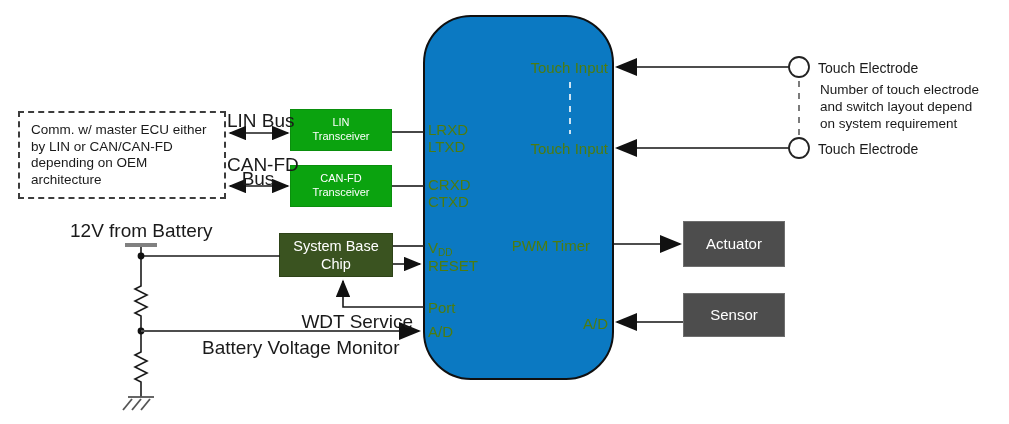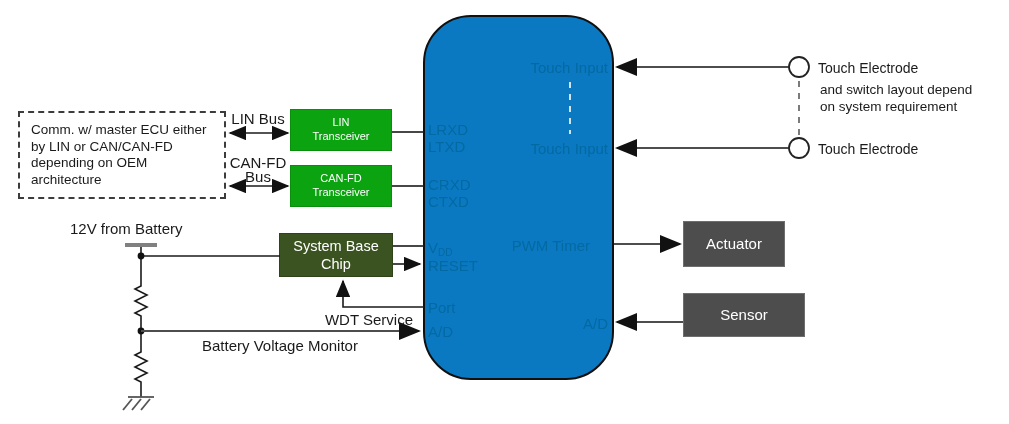--- a/index.html
+++ b/index.html
@@ -13,31 +13,31 @@
   }
   .abs{position:absolute;}
   
   .mcu{
     left:423px;top:15px;width:191px;height:365px;
     background:var(--mcu-fill);border:2px solid #101010;border-radius:48px;
     box-sizing:border-box;z-index:1;
   }
   .mcu-title{left:423px;top:25px;width:191px;text-align:center;color:#fff;
     font-size:21px;letter-spacing:.5px;z-index:3;}
-  .pin{color:#0369a1;font-size:15px;z-index:3;white-space:nowrap;}
+  .pin{color:#4d7c0f;font-size:15px;z-index:3;white-space:nowrap;}
   .pin.right{text-align:right;}
   .sub{font-size:10px;vertical-align:-3px;}
   
   .box{display:flex;flex-direction:column;align-items:center;justify-content:center;
     color:#fff;text-align:center;line-height:1.25;box-sizing:border-box;z-index:2;}
   .green{background:var(--transceiver-fill);font-size:11px;border:1px solid #0a8f0d;}
   .sbc{background:var(--sbc-fill);font-size:14.5px;border:1px solid #2e4318;}
   .device{background:var(--device-fill);font-size:15px;border:1px solid #6e6e6e;}
   
-  .lbl{font-size:15px;z-index:4;white-space:nowrap;}
+  .lbl{font-size:19px;z-index:4;white-space:nowrap;}
   .lbl.c{text-align:center;}
   .lbl.r{text-align:right;}
   
   .comm-box{
     left:18px;top:111px;width:208px;height:88px;border:2px dashed #3c3c3c;
     box-sizing:border-box;padding:9px 6px 0 11px;font-size:13.5px;line-height:16.5px;
     z-index:2;
   }
   .note{font-size:13.5px;line-height:17px;z-index:4;}
   svg.wires{position:absolute;left:0;top:0;z-index:3;pointer-events:none;}
@@ -76,21 +76,21 @@
   </div>
 
   <div class="abs box device" style="left:683px;top:221px;width:102px;height:46px;">
     <span>Actuator</span>
   </div>
 
   <div class="abs box sbc" style="left:279px;top:233px;width:114px;height:44px;">
     <span>System Base</span>
     <span>Chip</span>
   </div>
-  <div class="abs box device" style="left:683px;top:293px;width:122px;height:44px;">
+  <div class="abs box device" style="left:683px;top:293px;width:102px;height:44px;">
     <span>Sensor</span>
   </div>
 
   <div class="abs comm-box">
     <div>Comm. w/ master ECU either</div>
     <div>by LIN or CAN/CAN-FD</div>
     <div>depending on OEM</div>
     <div>architecture</div>
   </div>
 
@@ -98,20 +98,21 @@
   <div class="abs lbl c" style="left:227px;top:154px;width:62px;">CAN-FD</div>
   <div class="abs lbl c" style="left:227px;top:168px;width:62px;">Bus</div>
 
   <div class="abs lbl" style="left:70px;top:220px;">12V from Battery</div>
   <div class="abs lbl r" style="left:283px;top:311px;width:130px;">WDT Service</div>
   <div class="abs lbl" style="left:202px;top:337px;">Battery Voltage Monitor</div>
 
   <div class="abs lbl" style="left:818px;top:60px;font-size:14px;">Touch Electrode</div>
   <div class="abs lbl" style="left:818px;top:141px;font-size:14px;">Touch Electrode</div>
   <div class="abs note" style="left:820px;top:81px;">
+    <div>Number of touch electrode</div>
     <div>and switch layout depend</div>
     <div>on system requirement</div>
   </div>
 
   <svg class="wires" width="1009" height="424" viewBox="0 0 1009 424">
     <defs>
       <marker id="ah" orient="auto-start-reverse" markerWidth="11" markerHeight="9" refX="10" refY="4.5">
         <path d="M0,0 L11,4.5 L0,9 Z" fill="#111"></path>
       </marker>
     </defs>

